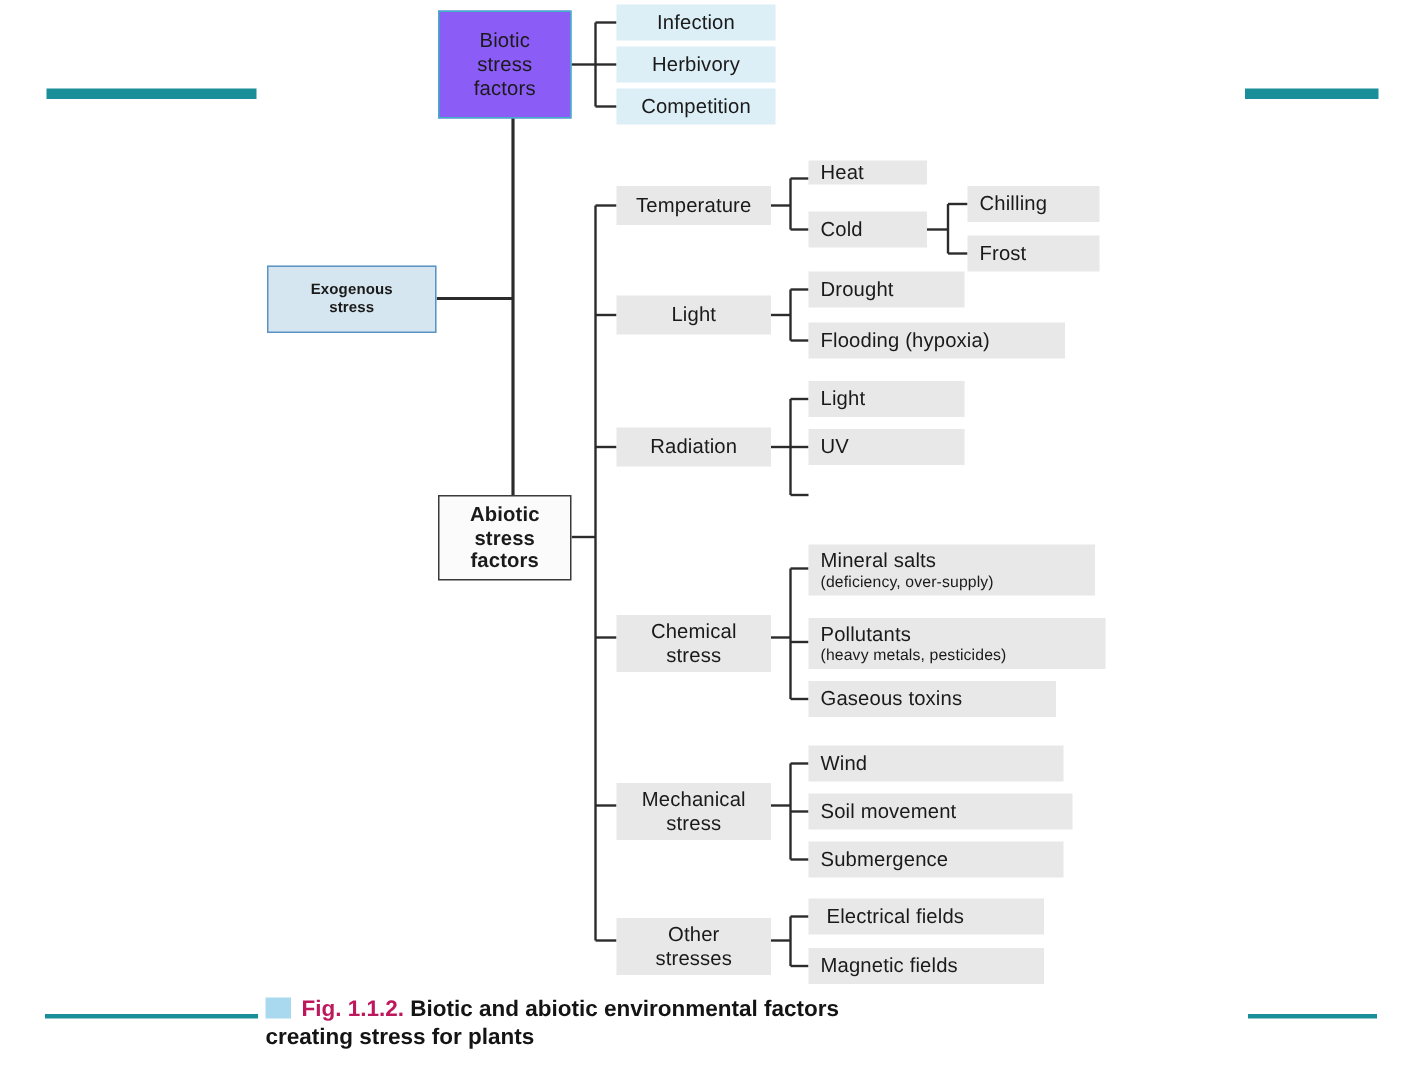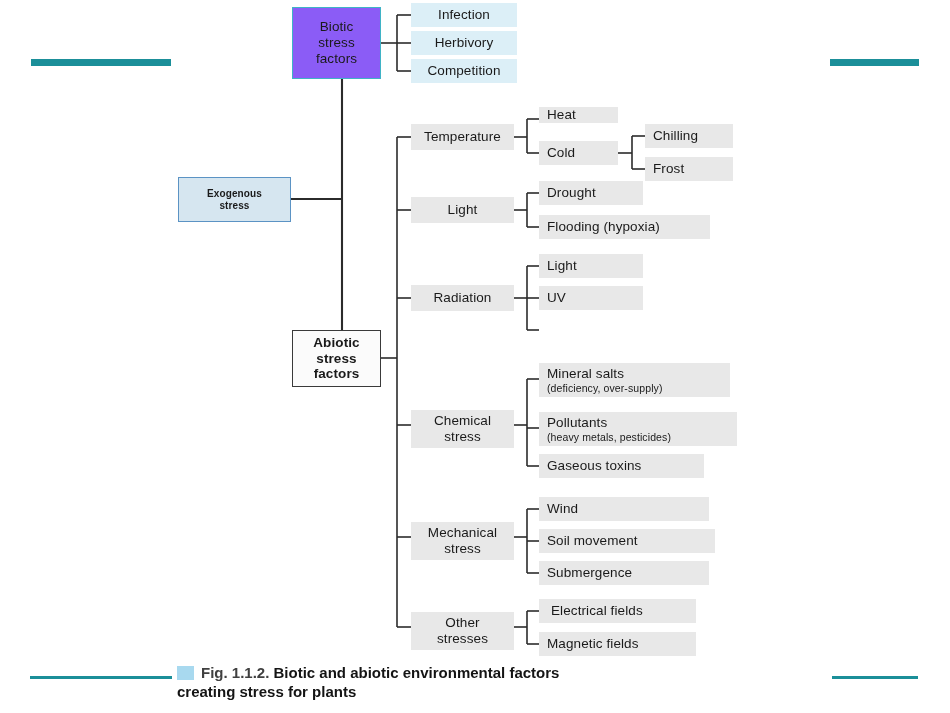--- a/index.html
+++ b/index.html
@@ -126,21 +126,21 @@
   }
   #caption .fig-square {
     display: inline-block;
     width: 17px;
     height: 14px;
     background: #a8d9ef;
     vertical-align: -2px;
     margin-right: 7px;
   }
   #caption .fig-no {
-    color: #404040;
+    color: #be185d;
     margin-top: 10px;
   }
   #caption .cap-body { font-weight: bold; }
 </style>
 </head>
 <body>
 
 <div id="stage">
 
   <div class="rule thick rule-top-left"></div>

